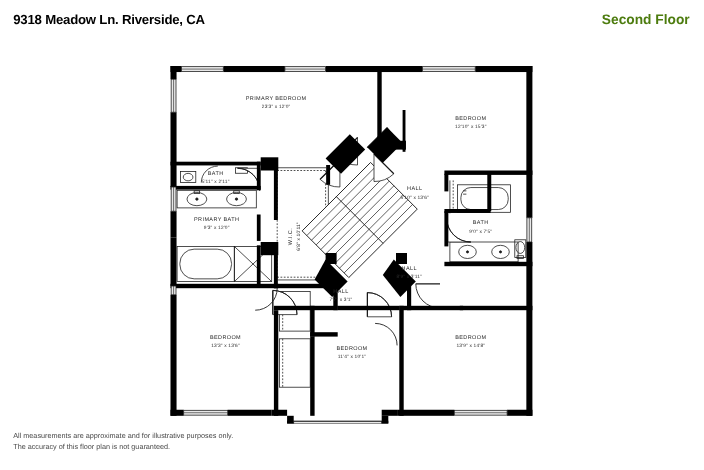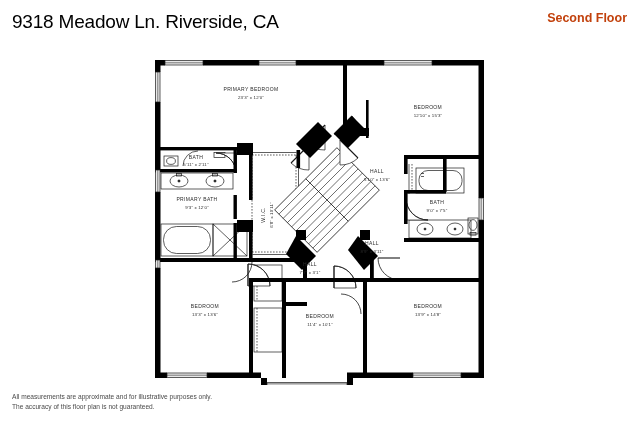--- a/index.html
+++ b/index.html
@@ -9,26 +9,26 @@
     background:#ffffff;
     font-family:"Liberation Sans", sans-serif;
     overflow:hidden;
     position:relative;
   }
   #header{
     position:absolute;left:0;top:0;width:640px;height:40px;
   }
   #title{
     position:absolute;left:12px;top:11px;
-    font-size:19px;font-weight:normal;color:#000;
+    font-size:12px;font-weight:bold;color:#000;
     letter-spacing:-0.2px;white-space:nowrap;
   }
   #floorlabel{
     position:absolute;right:13px;top:11px;
-    font-size:12.5px;font-weight:bold;color:#c2410c;
+    font-size:12.5px;font-weight:bold;color:#4d7c0f;
     white-space:nowrap;
   }
   #plan{
     position:absolute;left:0;top:40px;width:640px;height:345px;
   }
   #footer{
     position:absolute;left:12px;top:392px;width:400px;
     font-size:6.6px;color:#4a4a4a;line-height:1.55;
   }
   #footer div{white-space:nowrap;}

